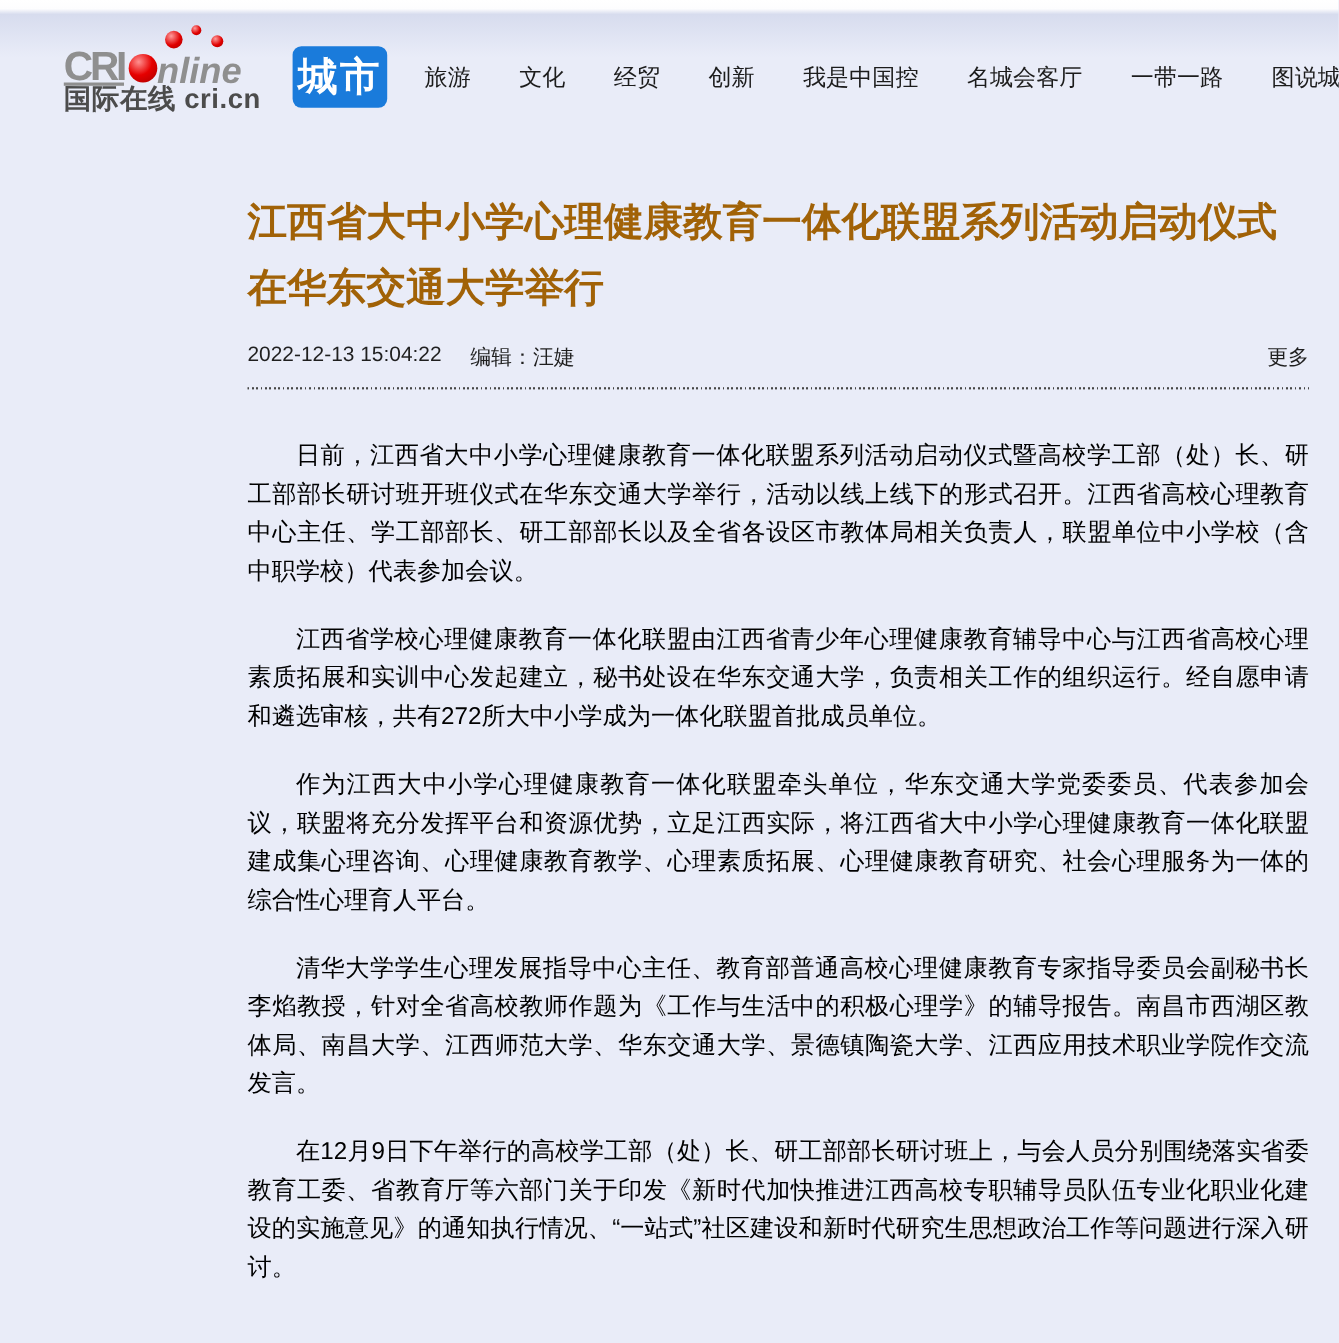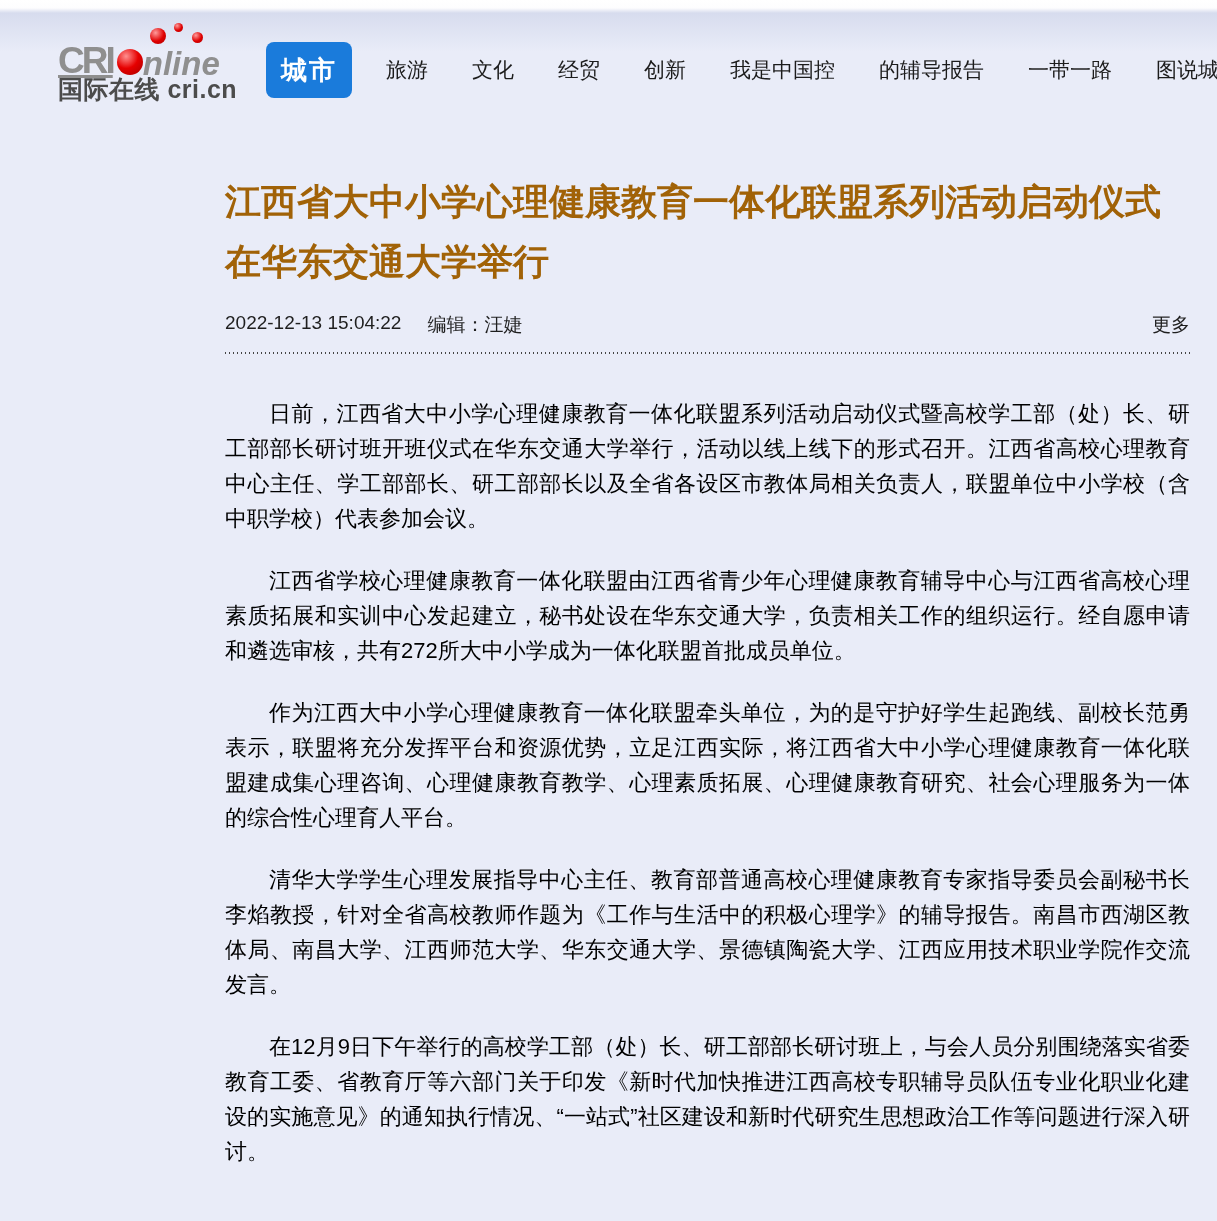--- a/index.html
+++ b/index.html
@@ -29,21 +29,21 @@
   .d1 { width:16px; height:16px; left:92px;  top:-6px; }
   .d2 { width:9px;  height:9px;  left:116px; top:-11px; }
   .d3 { width:11px; height:11px; left:134px; top:-2px; }
   .logo-sub { position:absolute; bottom:0; left:0; font-size:25px; font-weight:bold;
               color:#4c4c4c; white-space:nowrap; letter-spacing:0.5px; }
 
   .badge {
     flex:0 0 auto; margin-left:8px;
     width:86px; height:56px; border-radius:8px;
     background:#1a7bdb; color:#ffffff;
-    font-size:26px; font-weight:bold; letter-spacing:2px;
+    font-size:36px; font-weight:bold; letter-spacing:2px;
     display:flex; align-items:center; justify-content:center;
     cursor:pointer;
   }
 
   .nav { display:flex; align-items:center; margin-left:34px; white-space:nowrap; }
   .nav a {
     font-size:21px; color:#1c1c1c; text-decoration:none;
     margin-right:44px; flex:0 0 auto; cursor:pointer;
   }
 
@@ -93,21 +93,21 @@
     </a>
 
     <div class="badge">城市</div>
 
     <nav class="nav">
       <a>旅游</a>
       <a>文化</a>
       <a>经贸</a>
       <a>创新</a>
       <a>我是中国控</a>
-      <a>的辅导报告</a>
+      <a>名城会客厅</a>
       <a>一带一路</a>
       <a>图说城市</a>
     </nav>
 
   </div>
 </div>
 
 <div class="main">
 
   <h1 class="title">江西省大中小学心理健康教育一体化联盟系列活动启动仪式在华东交通大学举行</h1>
@@ -116,18 +116,18 @@
     <span>2022-12-13 15:04:22</span>
     <span class="m-ed"><span>编辑：</span><span>汪婕</span></span>
     <a class="more">更多</a>
   </div>
 
   <div class="dotted"></div>
 
   <div class="article">
     <p>日前，江西省大中小学心理健康教育一体化联盟系列活动启动仪式暨高校学工部（处）长、研工部部长研讨班开班仪式在华东交通大学举行，活动以线上线下的形式召开。江西省高校心理教育中心主任、学工部部长、研工部部长以及全省各设区市教体局相关负责人，联盟单位中小学校（含中职学校）代表参加会议。</p>
     <p>江西省学校心理健康教育一体化联盟由江西省青少年心理健康教育辅导中心与江西省高校心理素质拓展和实训中心发起建立，秘书处设在华东交通大学，负责相关工作的组织运行。经自愿申请和遴选审核，共有272所大中小学成为一体化联盟首批成员单位。</p>
-    <p>作为江西大中小学心理健康教育一体化联盟牵头单位，为的是守护好学生起跑线、副校长范勇表示，联盟将充分发挥平台和资源优势，立足江西实际，将江西省大中小学心理健康教育一体化联盟建成集心理咨询、心理健康教育教学、心理素质拓展、心理健康教育研究、社会心理服务为一体的综合性心理育人平台。</p>
+    <p>作为江西大中小学心理健康教育一体化联盟牵头单位，华东交通大学党委委员、代表参加会议，联盟将充分发挥平台和资源优势，立足江西实际，将江西省大中小学心理健康教育一体化联盟建成集心理咨询、心理健康教育教学、心理素质拓展、心理健康教育研究、社会心理服务为一体的综合性心理育人平台。</p>
     <p>清华大学学生心理发展指导中心主任、教育部普通高校心理健康教育专家指导委员会副秘书长李焰教授，针对全省高校教师作题为《工作与生活中的积极心理学》的辅导报告。南昌市西湖区教体局、南昌大学、江西师范大学、华东交通大学、景德镇陶瓷大学、江西应用技术职业学院作交流发言。</p>
     <p>在12月9日下午举行的高校学工部（处）长、研工部部长研讨班上，与会人员分别围绕落实省委教育工委、省教育厅等六部门关于印发《新时代加快推进江西高校专职辅导员队伍专业化职业化建设的实施意见》的通知执行情况、“一站式”社区建设和新时代研究生思想政治工作等问题进行深入研讨。</p>
   </div>
 
 </div>
 
 </body></html>

